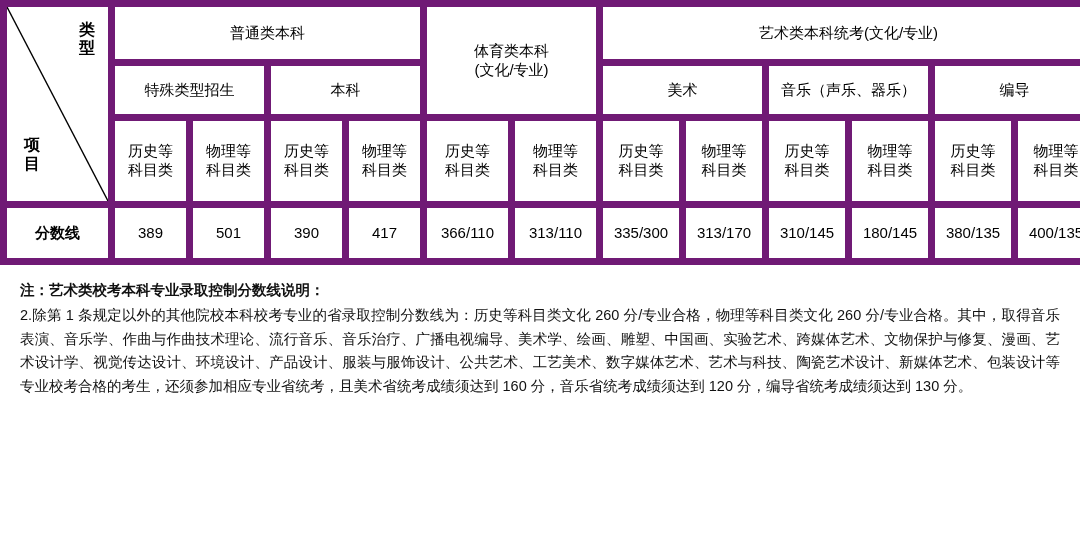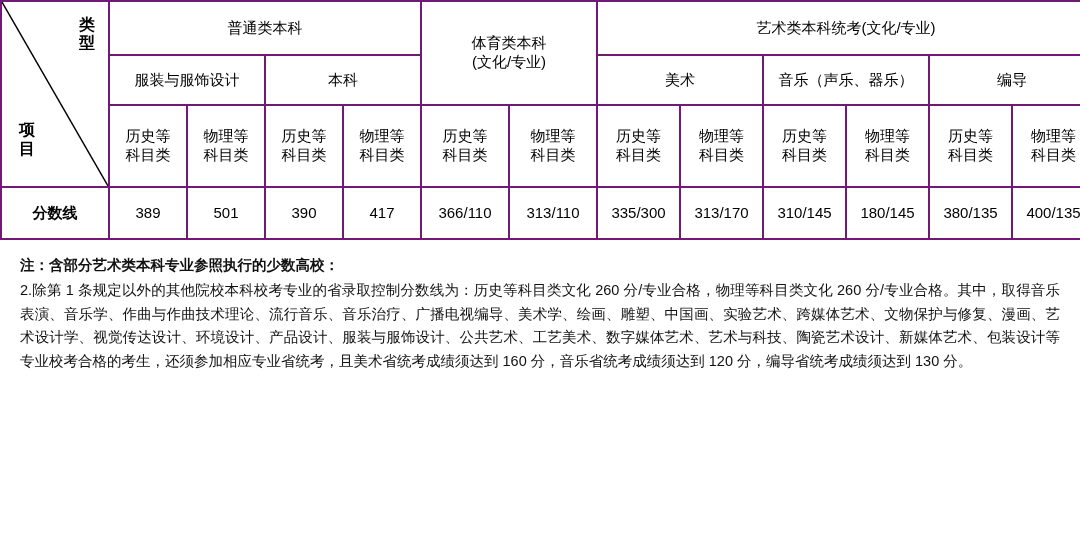--- a/index.html
+++ b/index.html
@@ -31,21 +31,21 @@
     color: #111;
   }
   table.score-table {
     border-collapse: collapse;
     margin: 0 auto;
     width: 1044px;
     table-layout: fixed;
     background: #fff;
   }
   table.score-table td {
-    border: 2px solid #701a75;
+    border: 7px solid #701a75;
     text-align: center;
     vertical-align: middle;
     font-family: "Liberation Sans", sans-serif;
     font-size: 15px;
     padding: 3px 2px;
     line-height: 1.25;
   }
   .corner-cell {
     position: relative;
     height: 180px;
@@ -158,21 +158,21 @@
           </div>
         </td>
         <td class="grp-head" colspan="4">普通类本科</td>
         <td class="grp-head" colspan="2" rowspan="2">
           <div>体育类本科</div>
           <div>(文化/专业)</div>
         </td>
         <td class="grp-head" colspan="6">艺术类本科统考(文化/专业)</td>
       </tr>
       <tr>
-        <td class="sub-head" colspan="2">服装与服饰设计</td>
+        <td class="sub-head" colspan="2">特殊类型招生</td>
         <td class="sub-head" colspan="2">本科</td>
         <td class="sub-head" colspan="2">美术</td>
         <td class="sub-head" colspan="2">音乐（声乐、器乐）</td>
         <td class="sub-head" colspan="2">编导</td>
       </tr>
       <tr>
         <td class="leaf-head">
           <div>历史等</div>
           <div>科目类</div>
         </td>
@@ -233,17 +233,17 @@
         <td>313/170</td>
         <td>310/145</td>
         <td>180/145</td>
         <td>380/135</td>
         <td>400/135</td>
       </tr>
     </tbody>
   </table>
 
   <div class="notes">
-    <div class="note-title">注：含部分艺术类本科专业参照执行的少数高校：</div>
+    <div class="note-title">注：艺术类校考本科专业录取控制分数线说明：</div>
     <p class="indent">2.除第 1 条规定以外的其他院校本科校考专业的省录取控制分数线为：历史等科目类文化 260 分/专业合格，物理等科目类文化 260 分/专业合格。其中，取得音乐表演、音乐学、作曲与作曲技术理论、流行音乐、音乐治疗、广播电视编导、美术学、绘画、雕塑、中国画、实验艺术、跨媒体艺术、文物保护与修复、漫画、艺术设计学、视觉传达设计、环境设计、产品设计、服装与服饰设计、公共艺术、工艺美术、数字媒体艺术、艺术与科技、陶瓷艺术设计、新媒体艺术、包装设计等专业校考合格的考生，还须参加相应专业省统考，且美术省统考成绩须达到 160 分，音乐省统考成绩须达到 120 分，编导省统考成绩须达到 130 分。</p>
   </div>
 
 </div>
 
 </body></html>

